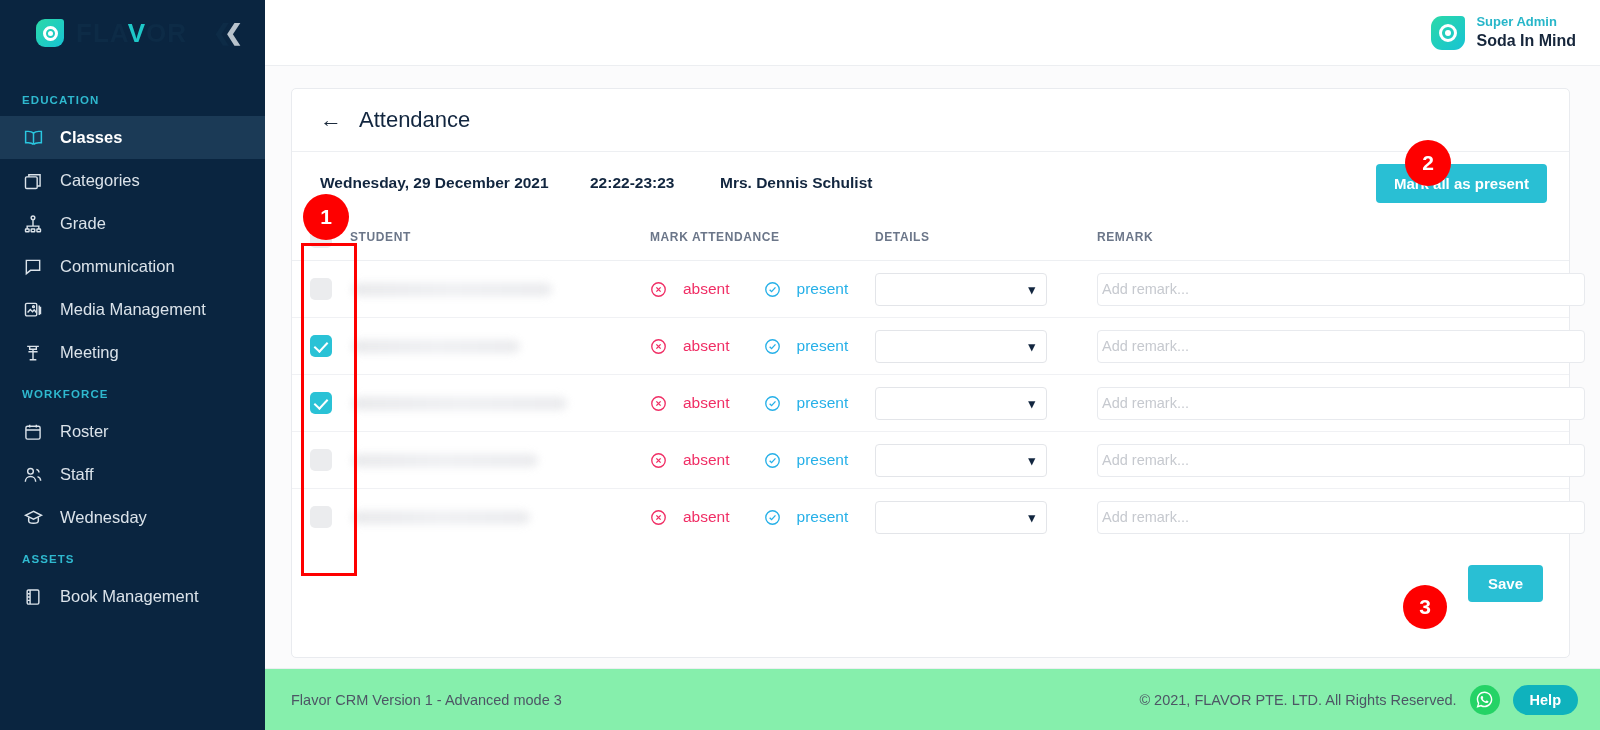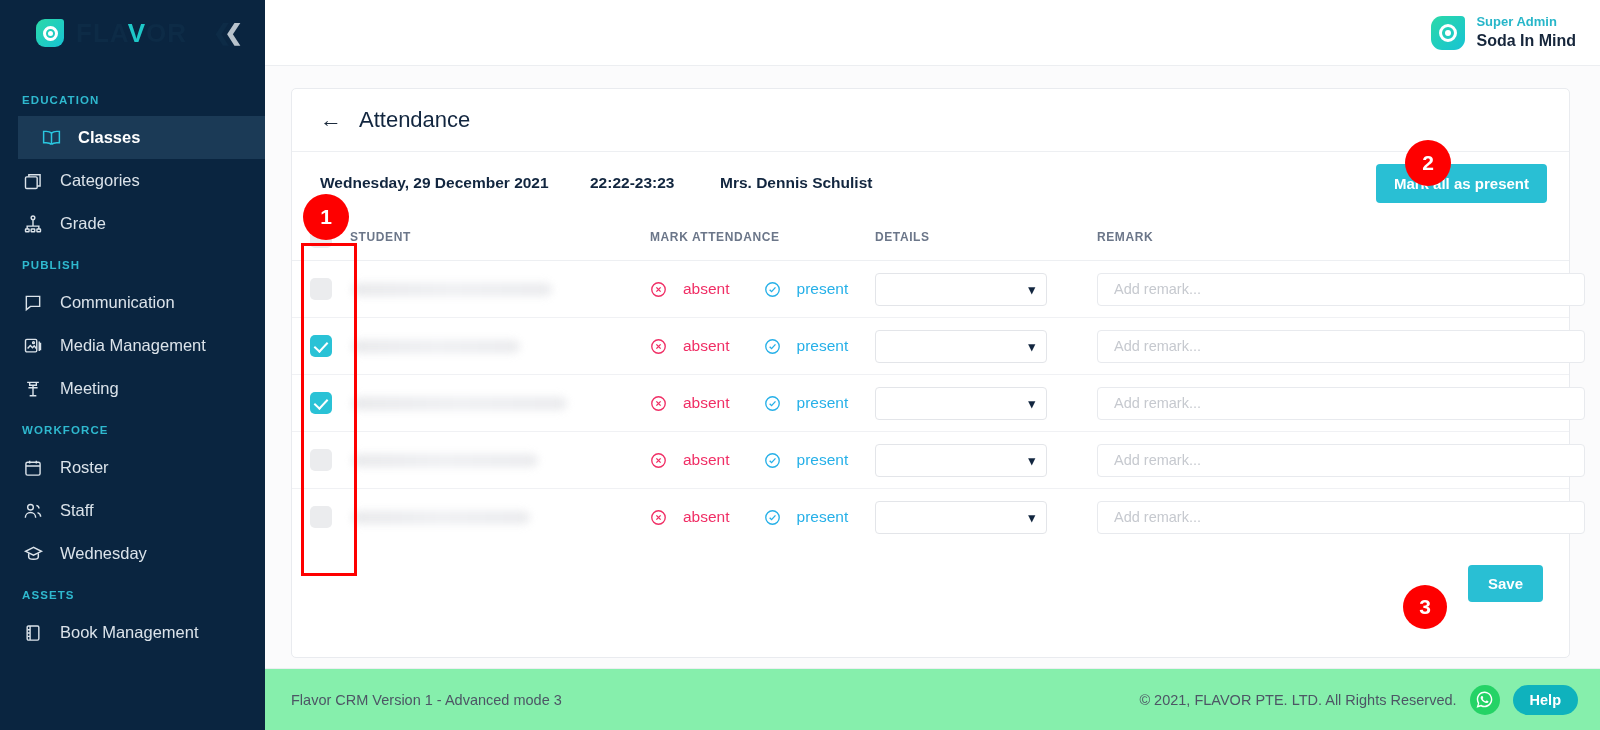--- a/index.html
+++ b/index.html
@@ -47,21 +47,21 @@
   .sb-body { padding-top: 14px; }
   .sb-section {
     color: #2fb9cf; font-size: 11.5px; font-weight: 700; letter-spacing: 1.1px;
     padding: 14px 0 10px 22px;
   }
   .sb-item {
     display: flex; align-items: center; gap: 16px;
     height: 43px; padding-left: 22px;
     color: #dbe3ea; font-size: 16.5px; cursor: pointer;
   }
-  .sb-item.active { background: #1b3a56; color: #ffffff; font-weight: 700; margin-left: 18px; }
+  .sb-item.active { background: #1b3a56; color: #ffffff; font-weight: 700; }
   .sb-item .ic { width: 22px; height: 22px; display: flex; align-items: center; justify-content: center; flex: 0 0 22px; }
   .sb-item .ic svg { display: block; }
   .sb-item.active .ic svg { stroke: #2ac7e0; }
 
   
   .main { flex: 1; height: 730px; background: #fbfbfc; display: flex; flex-direction: column; position: relative; }
   .topbar {
     height: 66px; background: #ffffff; display: flex; align-items: center;
     justify-content: flex-end; padding-right: 24px; border-bottom: 1px solid #eceef1;
   }
@@ -134,21 +134,21 @@
   .mark-opt.absent { color: #f02e65; }
   .mark-opt.present { color: #26b0e8; }
   .mark-opt svg { display: block; }
   .sel {
     width: 172px; height: 33px; border: 1px solid #e3e5e9; border-radius: 4px; background: #fff;
     display: flex; align-items: center; justify-content: flex-end; padding-right: 11px; cursor: pointer;
   }
   .sel .cv { font-size: 13px; color: #12263f; font-weight: 700; line-height: 1; }
   .rem-input {
     width: 488px; height: 33px; border: 1px solid #e8eaee; border-radius: 4px;
-    background: #fff; font-size: 14.5px; color: #12263f; padding: 0 16px;
+    background: #fff; font-size: 14.5px; color: #12263f; padding: 0 4px;
     font-family: "Liberation Sans", sans-serif;
   }
   .rem-input::placeholder { color: #c6c9cf; }
 
   .card-foot { display: flex; justify-content: flex-end; padding: 19px 26px 0 0; }
   .btn-save {
     background: #29bfd4; color: #ffffff; border: none; font-size: 15px; font-weight: 700;
     border-radius: 4px; padding: 10px 20px; cursor: pointer; font-family: "Liberation Sans", sans-serif;
   }
 
@@ -224,21 +224,20 @@
               <circle cx="12" cy="4.5" r="2.2"></circle>
               <path d="M12 6.7v5M5 18v-3.5h14V18M12 11.7v2.8"></path>
               <rect x="3" y="18" width="4.3" height="3.3" rx=".6"></rect>
               <rect x="9.8" y="18" width="4.3" height="3.3" rx=".6"></rect>
               <rect x="16.7" y="18" width="4.3" height="3.3" rx=".6"></rect>
             </svg>
         </span>
         <span>Grade</span>
       </div>
 
-      <div class="sb-section">PUBLISH</div>
       <div class="sb-item">
         <span class="ic">
           <svg width="20" height="20" viewBox="0 0 24 24" fill="none" stroke="#dbe3ea" stroke-width="1.7">
               <path d="M4 4h16v12H9l-5 4z"></path>
             </svg>
         </span>
         <span>Communication</span>
       </div>
       <div class="sb-item">
         <span class="ic">

